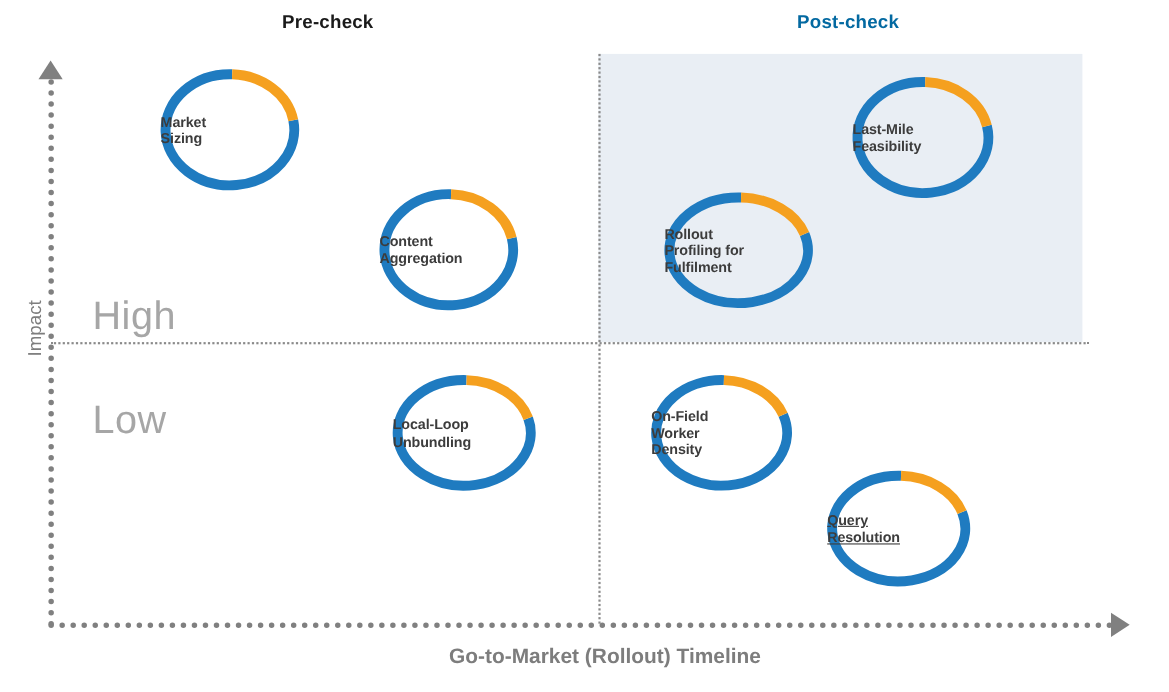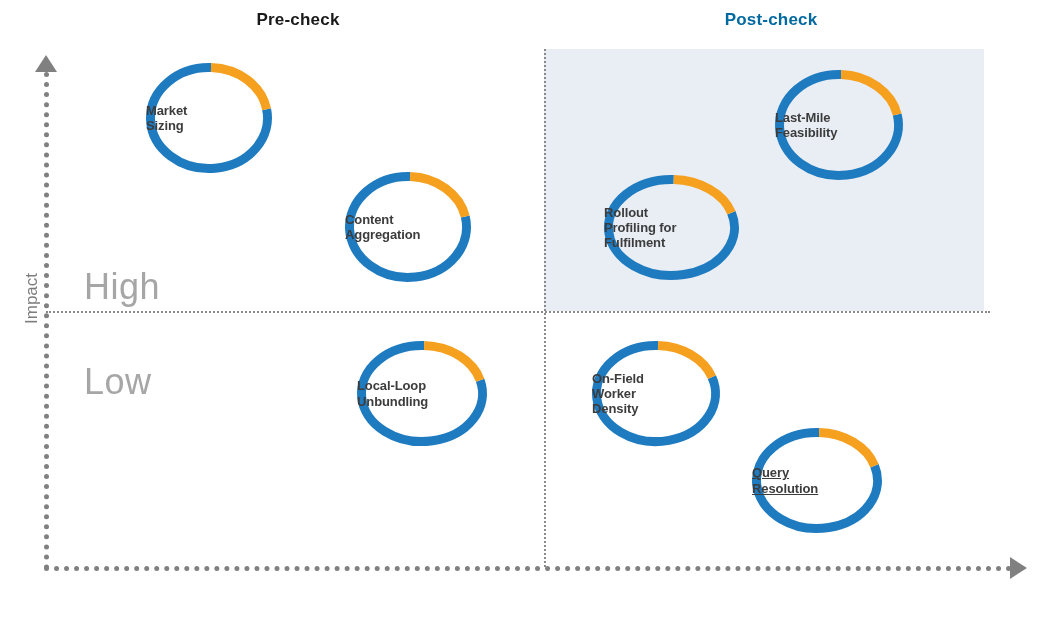--- a/index.html
+++ b/index.html
@@ -136,20 +136,21 @@
   <div class="axis-line-v" style="left:44px; top:72px; height:498px;"></div>
   <div class="arrow arrow-up" style="left:35px; top:55px;"></div>
 
   <div class="axis-line-h" style="left:44px; top:566px; width:968px;"></div>
   <div class="arrow arrow-right" style="left:1010px; top:557px;"></div>
 
   <div class="divider-v" style="left:544px; top:49px; height:518px;"></div>
   <div class="divider-h" style="left:46px; top:311px; width:944px;"></div>
 
   <div class="axis-title-y" style="left:22px; top:324px;">Impact</div>
+  <div class="axis-title-x" style="left:550px; top:587px;">Go-to-Market (Rollout) Timeline</div>
 
   <div id="band-labels">
       <div class="band-label" style="left: 84px; top: 238px; color: rgb(166, 166, 166);">High</div>
       <div class="band-label" style="left: 84px; top: 333px; color: rgb(166, 166, 166);">Low</div>
     </div>
 
   <div id="nodes">
       <div class="donut" style="left: 146px; top: 63px; width: 126px; height: 110px;">
         <svg width="126" height="110" viewBox="0 0 126 110">
           <path d="M 120.61 46.23 A 58.5 50.5 0 1 1 65.04 4.53" fill="none" stroke="#1f7bc0" stroke-width="9" stroke-linecap="butt"></path>

